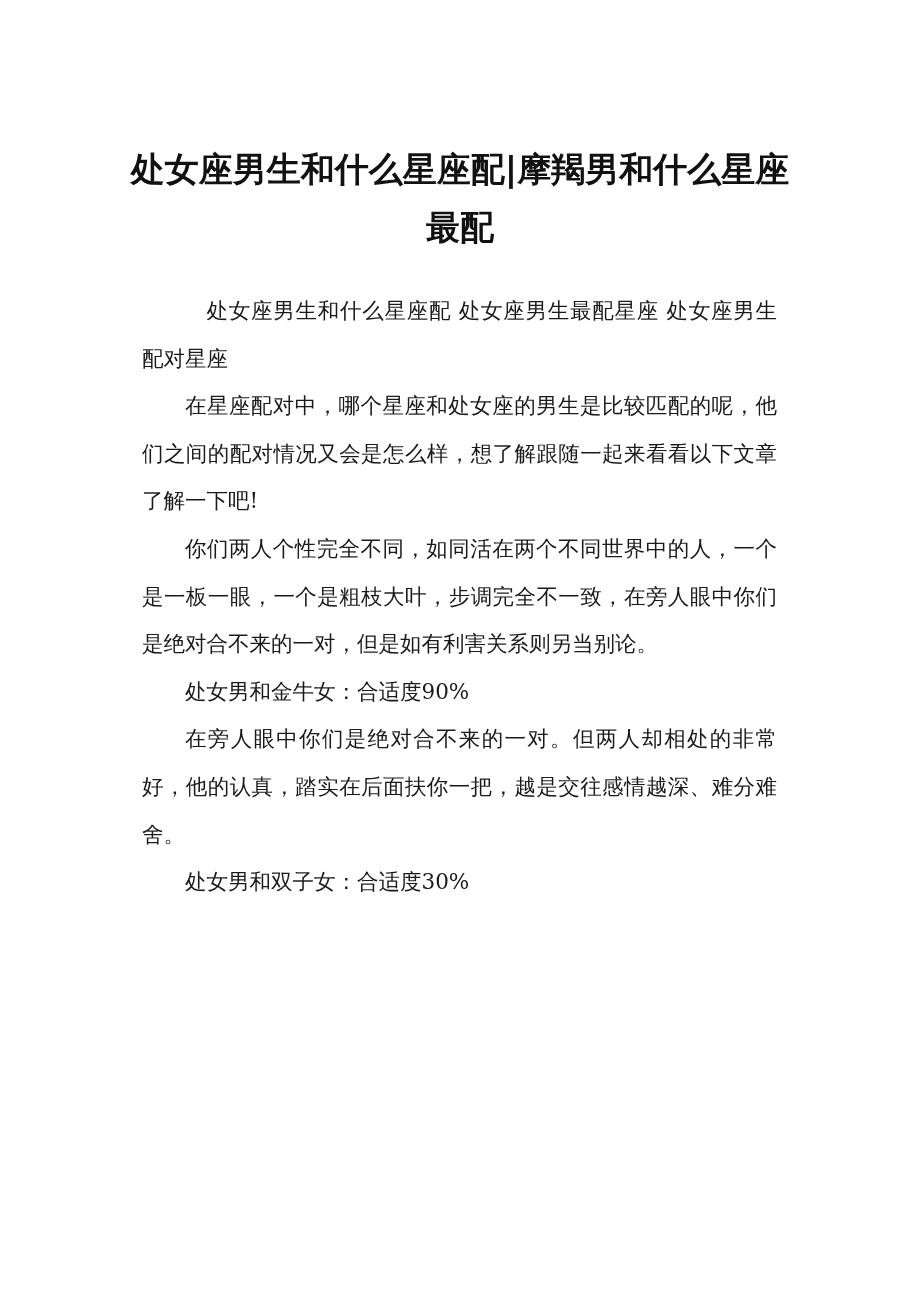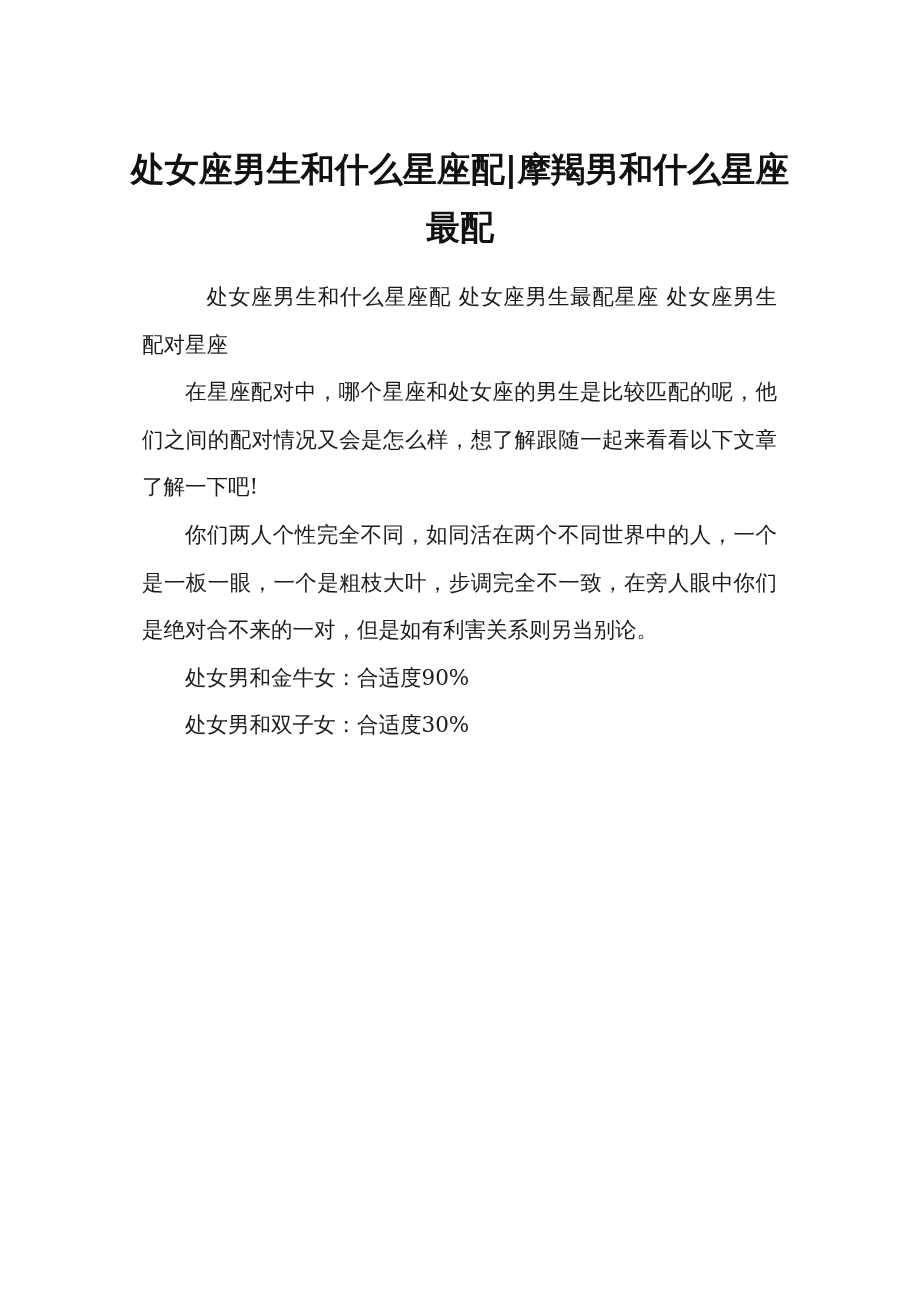--- a/index.html
+++ b/index.html
@@ -5,32 +5,33 @@
     html, body { margin: 0; padding: 0; background: #ffffff; }
     body { width: 920px; height: 1302px; position: relative; overflow: hidden; color: #111111; }
     .page { position: absolute; left: 0; top: 0; width: 920px; height: 948px; background: #ffffff; }
     .title {
       position: absolute; left: 130px; top: 140px; width: 660px;
       font-family: "DejaVu Sans", sans-serif; font-weight: bold;
       font-size: 34px; line-height: 58px; text-align: center; color: #111111;
       letter-spacing: 0px;
     }
     .body {
-      position: absolute; left: 142px; top: 273px; width: 635px;
+      position: absolute; left: 142px; top: 287px; width: 635px;
       font-family: "DejaVu Serif", serif; font-size: 21.5px; line-height: 47.6px;
       color: #1a1a1a;
     }
     .p { margin: 0; text-indent: 2em; text-align: justify; }
     .p.first { text-indent: 3em; }
   </style>
 </head>
 <body>
 
 <div class="page">
   <div class="title">处女座男生和什么星座配|摩羯男和什么星座最配</div>
   <div class="body">
     <p class="p first">处女座男生和什么星座配  处女座男生最配星座  处女座男生配对星座</p>
     <p class="p">在星座配对中，哪个星座和处女座的男生是比较匹配的呢，他们之间的配对情况又会是怎么样，想了解跟随一起来看看以下文章了解一下吧!</p>
     <p class="p">你们两人个性完全不同，如同活在两个不同世界中的人，一个是一板一眼，一个是粗枝大叶，步调完全不一致，在旁人眼中你们是绝对合不来的一对，但是如有利害关系则另当别论。</p>
     <p class="p">处女男和金牛女：合适度90%</p>
+    <p class="p">在旁人眼中你们是绝对合不来的一对。但两人却相处的非常好，他的认真，踏实在后面扶你一把，越是交往感情越深、难分难舍。</p>
     <p class="p">处女男和双子女：合适度30%</p>
   </div>
 </div>
 
 </body></html>

